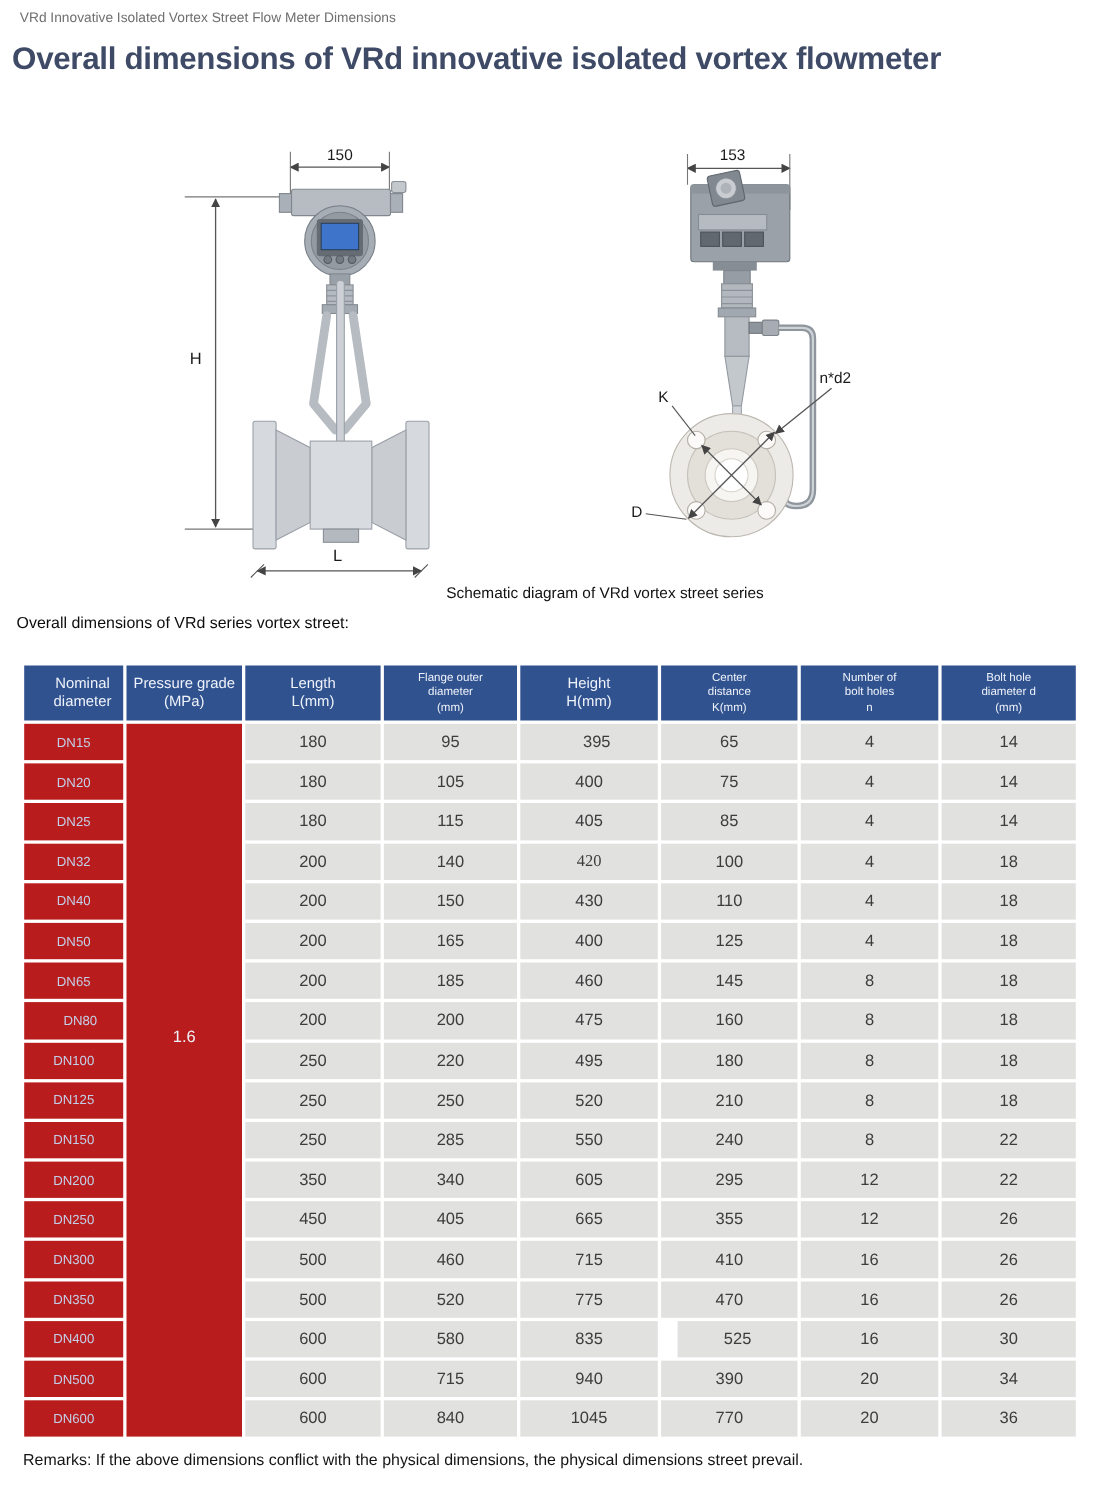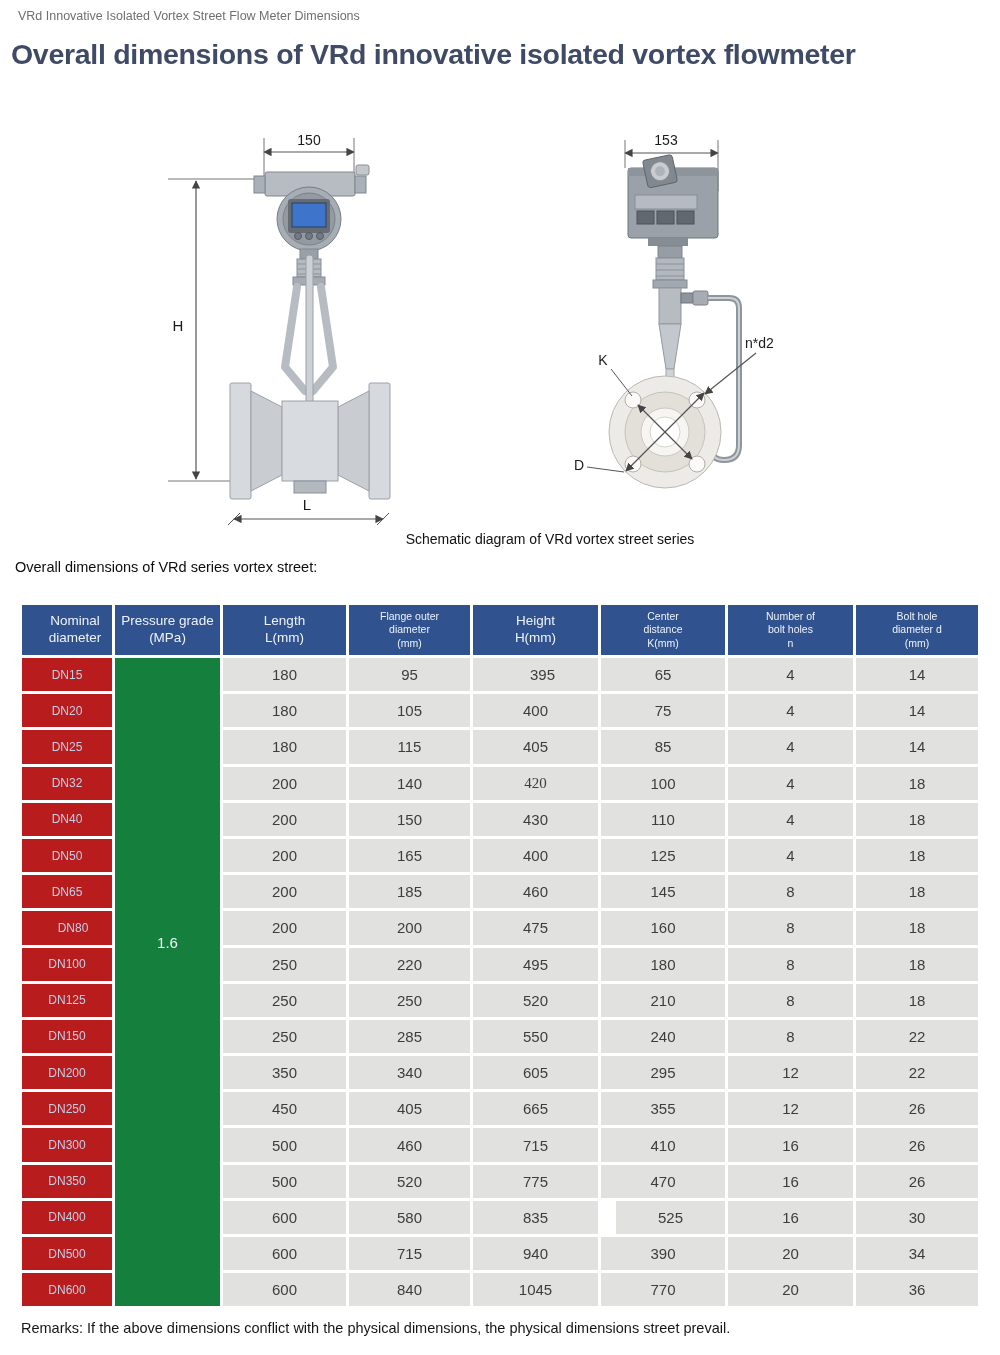--- a/index.html
+++ b/index.html
@@ -38,21 +38,21 @@
     justify-content:center; text-align:center; white-space:pre-line;
     line-height:1.25;
   }
   .th-lg { font-size:13.5px; }
   .th-sm { font-size:10.5px; }
   .dn-cell {
     background:#b91c1c; color:#c3cfe8; display:flex; align-items:center;
     justify-content:center; font-size:12px;text-align:center;
   }
   .pressure-cell {
-    background:#15803d; color:#eef2f8; font-size:15px;
+    background:#b91c1c; color:#eef2f8; font-size:15px;
     display:flex; justify-content:center; align-items:flex-start;
     padding-top:276px;
   }
   .data-cell {
     background:#e1e1e0; color:#3d3d3d; font-size:15px;
     display:flex; align-items:center; justify-content:center;
   }
   .remarks {
     position:absolute; left:21px; top:1320px; font-size:14.5px; color:#151515;
   }

